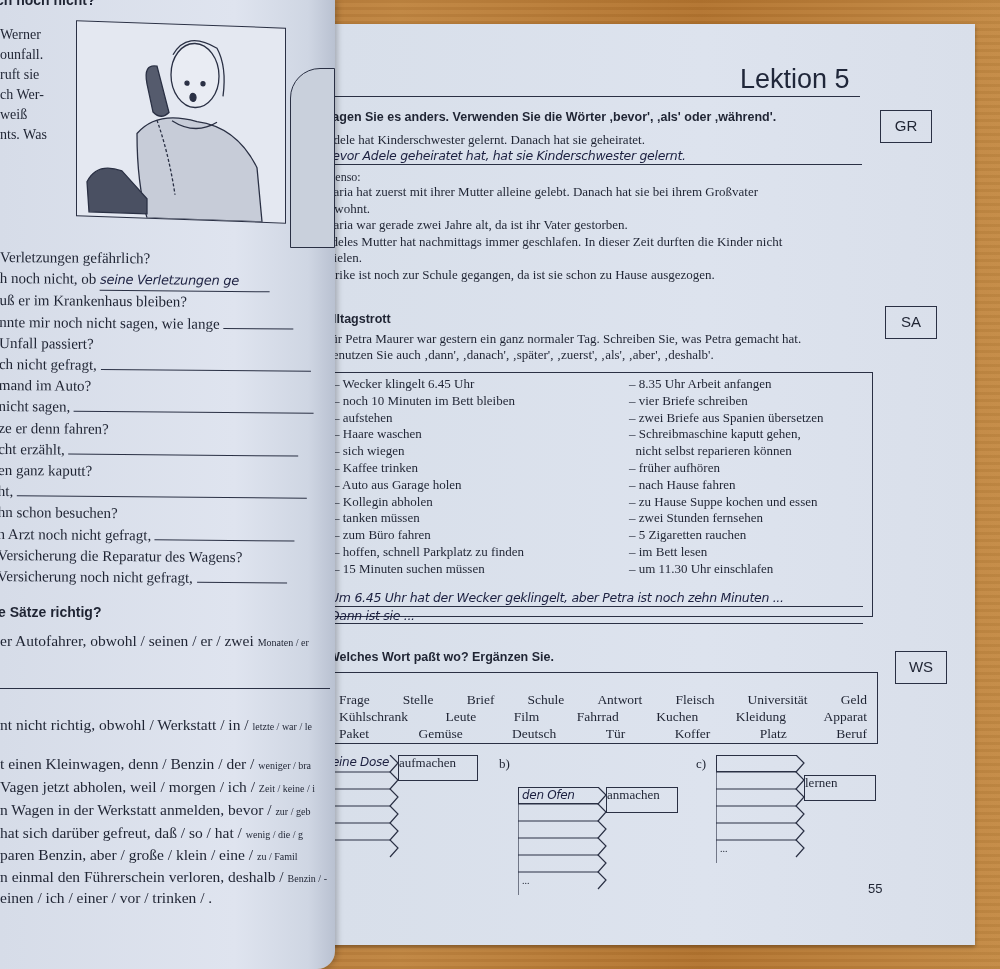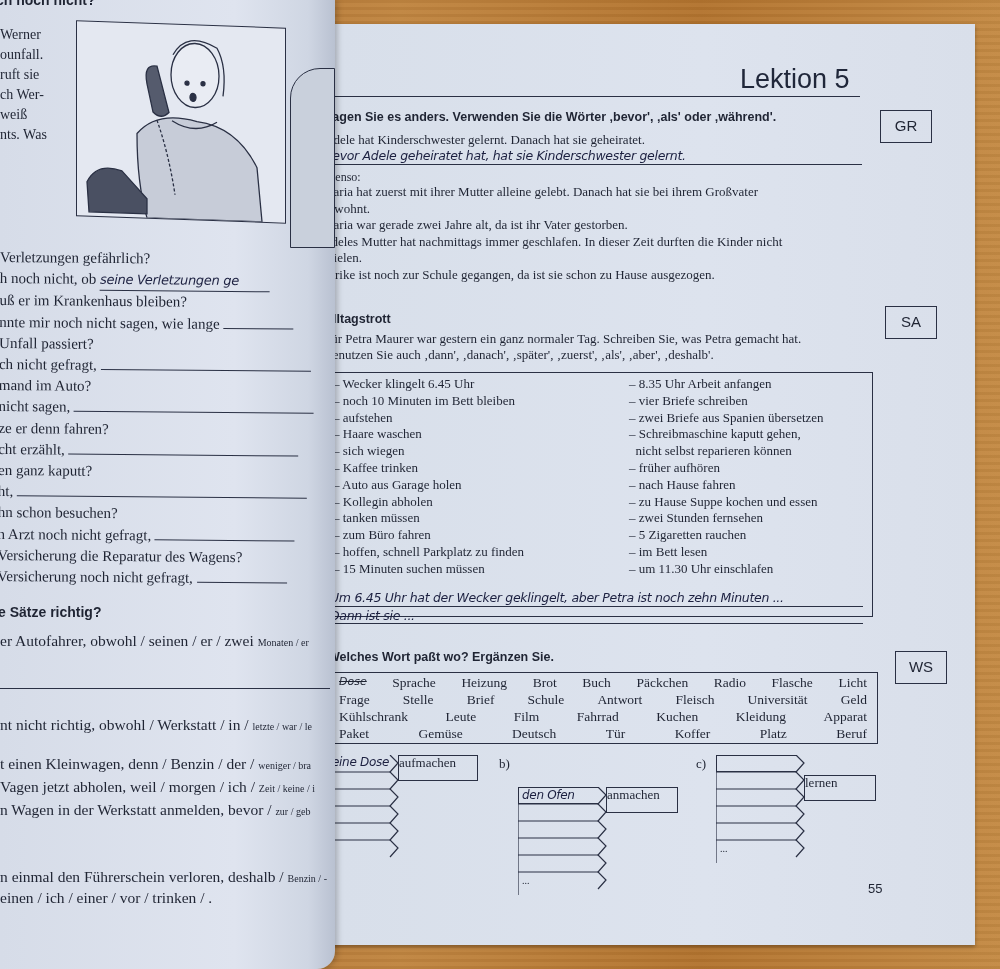--- a/index.html
+++ b/index.html
@@ -115,31 +115,20 @@
   </div>
 
   <div class="abs hand" style="left:30px; top:566px; font-size:12.5px;">Um 6.45 Uhr hat der Wecker geklingelt, aber Petra ist noch zehn Minuten ...</div>
   <div class="rule" style="left:28px; top:582px; width:535px;"></div>
   <div class="abs hand" style="left:30px; top:584px; font-size:12.5px;">Dann ist sie ...</div>
   <div class="rule" style="left:28px; top:599px; width:535px;"></div>
 
   <div class="abs heading" style="left:28px; top:626px;">Welches Wort paßt wo? Ergänzen Sie.</div>
 
   <div class="abs word-box">
-    <div class="word-row" style="top:2px;">
-      <span class="strike">Dose</span>
-      <span>Sprache</span>
-      <span>Heizung</span>
-      <span>Brot</span>
-      <span>Buch</span>
-      <span>Päckchen</span>
-      <span>Radio</span>
-      <span>Flasche</span>
-      <span>Licht</span>
-    </div>
     <div class="word-row" style="top:19px;">
       <span>Frage</span>
       <span>Stelle</span>
       <span>Brief</span>
       <span>Schule</span>
       <span>Antwort</span>
       <span>Fleisch</span>
       <span>Universität</span>
       <span>Geld</span>
     </div>
@@ -266,15 +255,17 @@
     <div class="l"><span>Versicherung noch nicht gefragt,</span> <span class="blank" style="width:90px;"></span></div>
   </div>
 
   <div class="abs lp-h2">e Sätze richtig?</div>
   <div class="abs lp-s" style="left:0; top:632px;"><span>er Autofahrer, obwohl / seinen / er / zwei </span><span class="small">Monaten / er</span></div>
   <div class="rule" style="left:0; top:688px; width:330px;"></div>
   <div class="abs lp-s" style="left:0; top:716px;"><span>nt nicht richtig, obwohl / Werkstatt / in / </span><span class="small">letzte / war / le</span></div>
   <div class="abs lp-s" style="left:0; top:755px;"><span>t einen Kleinwagen, denn / Benzin / der / </span><span class="small">weniger / bra</span></div>
   <div class="abs lp-s" style="left:0; top:778px;"><span>Vagen jetzt abholen, weil / morgen / ich / </span><span class="small">Zeit / keine / i</span></div>
   <div class="abs lp-s" style="left:0; top:801px;"><span>n Wagen in der Werkstatt anmelden, bevor / </span><span class="small">zur / geb</span></div>
+  <div class="abs lp-s" style="left:0; top:824px;"><span>hat sich darüber gefreut, daß / so / hat / </span><span class="small">wenig / die / g</span></div>
+  <div class="abs lp-s" style="left:0; top:846px;"><span>paren Benzin, aber / große / klein / eine / </span><span class="small">zu / Famil</span></div>
   <div class="abs lp-s" style="left:0; top:868px;"><span>n einmal den Führerschein verloren, deshalb / </span><span class="small">Benzin / -</span></div>
   <div class="abs lp-s" style="left:0; top:889px;"><span>einen / ich / einer / vor / trinken / .</span><span class="small"></span></div>
 </div>
 
 </body></html>

